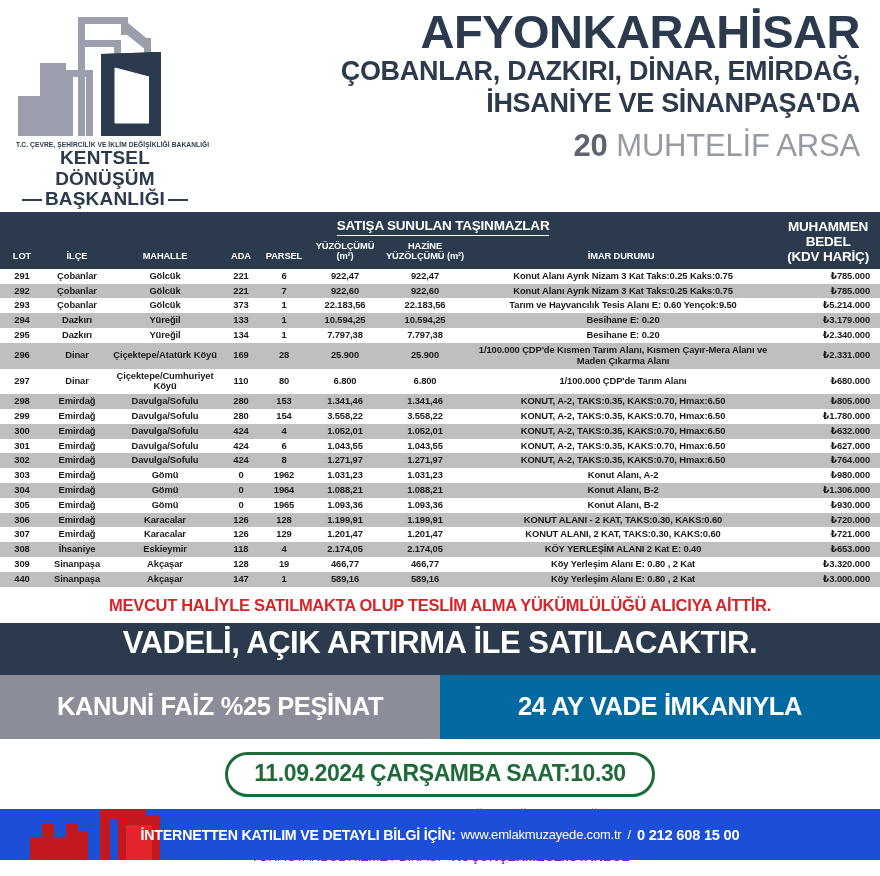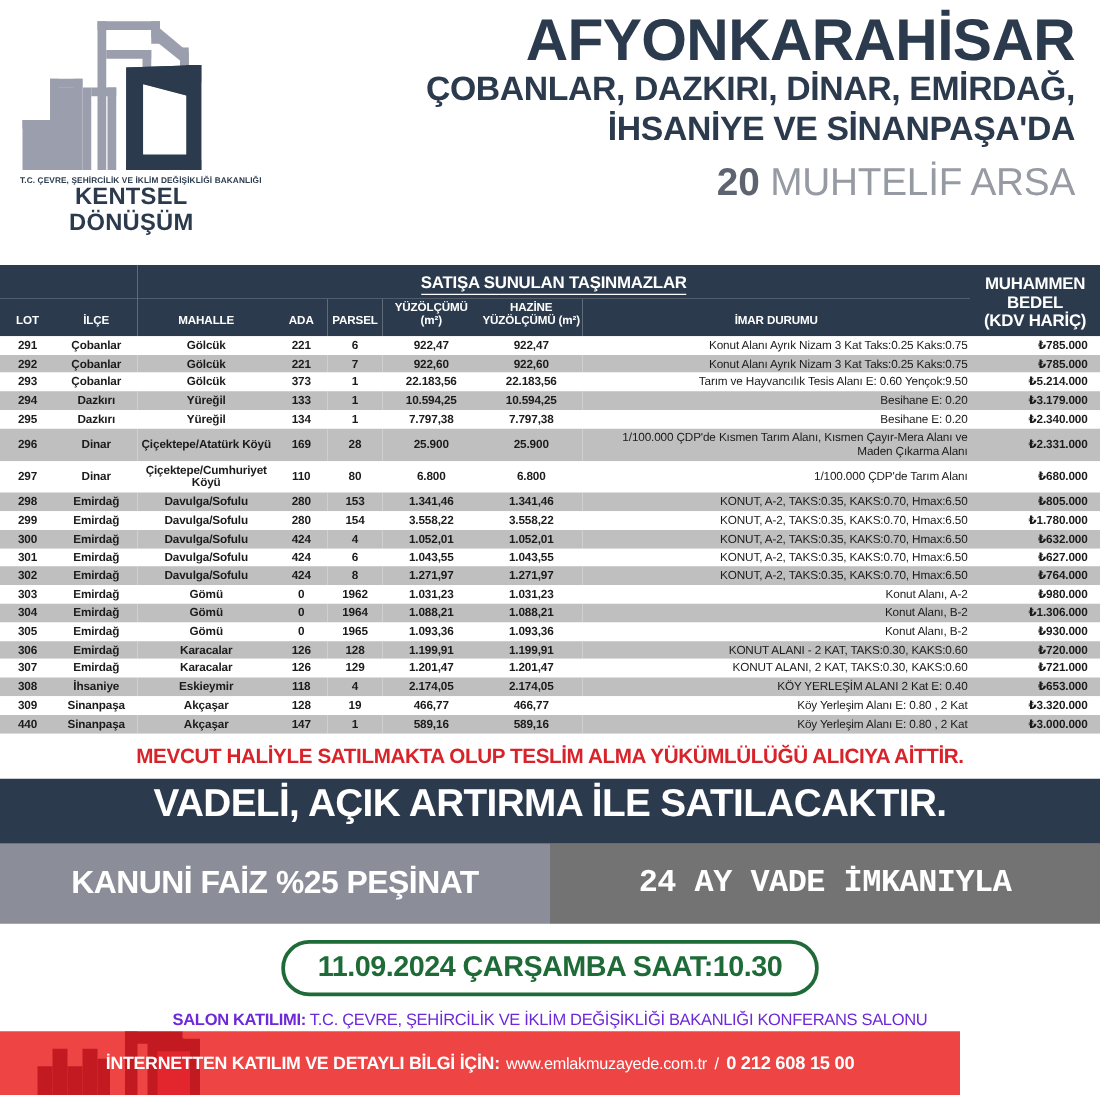--- a/index.html
+++ b/index.html
@@ -63,21 +63,21 @@
     letter-spacing:-.1px; line-height:1.12;
   }
   th.muh{ vertical-align:middle; padding-bottom:6px; }
 
   tbody td{
     font-size:9.4px; color:#1b1b1b; padding:2px 2px; text-align:center;
     letter-spacing:-.1px; line-height:1.15; font-weight:bold;
   }
   tbody tr.odd td{ background:#bfbfbf; }
   tbody tr.even td{ background:#ffffff; }
-  td.imar{ text-align:right; padding-left:6px; font-weight:normal; }
+  td.imar{ text-align:center; padding-left:6px; font-weight:bold; }
   td.bedel{ text-align:right; padding-right:10px; font-weight:bold; }
   td.lot{ font-weight:bold; }
 
   
   col.c-lot{width:44px}   col.c-ilce{width:66px}  col.c-mah{width:110px}
   col.c-ada{width:42px}   col.c-par{width:44px}   col.c-yuz{width:78px}
   col.c-haz{width:82px}   col.c-imar{width:310px} col.c-bed{width:104px}
 
   
   .notice{
@@ -89,41 +89,41 @@
     font-size:31px; font-weight:bold; letter-spacing:-.5px;
     padding:2px 0 14px; white-space:nowrap;
   }
   .split-row{ display:flex; height:64px; }
   .split-left{
     flex:0 0 440px; background:#8b8d99; color:#fff;
     display:flex; align-items:center; justify-content:center;
     font-size:25.5px; font-weight:bold; letter-spacing:-.4px; white-space:nowrap;
   }
   .split-right{
-    flex:1; background:#737373; color:#fff;
+    flex:1; background:#0369a1; color:#fff;
     display:flex; align-items:center; justify-content:center;
-    font-size:25.5px; font-weight:bold; letter-spacing:-.4px; white-space:nowrap;font-family:Liberation Mono, monospace;
+    font-size:25.5px; font-weight:bold; letter-spacing:-.4px; white-space:nowrap;
   }
 
   .date-zone{ text-align:center; padding:13px 0 9px; background:#fff; }
   .date-badge{
     display:inline-block; border:3px solid #1e6b38; border-radius:26px;
     color:#1e6b38; font-size:23px; font-weight:bold; letter-spacing:-.4px;
     padding:5px 26px 7px; white-space:nowrap;
   }
 
   .venue{ text-align:center; background:#fff; padding:0 0 8px; }
   .venue-line{ font-size:13.2px; color:#6d28d9; line-height:1.55; letter-spacing:-.25px; white-space:nowrap; }
   .venue-line .b{ font-weight:bold; }
   .venue-line .n{ font-weight:bold; }
 
   
   .footer{
-    position:absolute; left:0; bottom:0; width:768px; height:51px;
-    background:#ef4444; overflow:hidden;
+    position:absolute; left:0; bottom:16px; width:880px; height:51px;
+    background:#1d4ed8; overflow:hidden;
   }
   .footer svg{ position:absolute; left:0; top:0; }
   .footer-text{
     position:relative; z-index:2; height:51px;
     display:flex; align-items:center; justify-content:center;
     color:#fff; white-space:nowrap; letter-spacing:-.2px;
   }
   .ft-a{ font-size:14.2px; font-weight:bold; }
   .ft-b{ font-size:13px; font-weight:normal; margin-left:5px; }
   .ft-sep{ font-size:13px; margin:0 6px; }
@@ -158,20 +158,21 @@
         <path d="M98 28 h7 v96 h-7 z" fill="#9a9ead"></path>
         <path d="M85 42 l60 -2 v84 h-60 z" fill="#2b3a4d"></path>
         <path d="M85 42 l60 -2 l0 14 l-46 1 v69 h-14 z" fill="#2b3a4d"></path>
         <path d="M99 56 l34 9 v46 h-34 z" fill="#ffffff"></path>
         <path d="M99 56 l34 9 v46 h-34 z" fill="#ffffff" stroke="#ffffff" stroke-width="1"></path>
         <path d="M133 40 l12 0 v84 h-12 z" fill="#2b3a4d"></path>
         <path d="M85 116 h60 v8 h-60 z" fill="#2b3a4d"></path>
       </svg>
       <div class="logo-ministry">T.C. ÇEVRE, ŞEHİRCİLİK VE İKLİM DEĞİŞİKLİĞİ BAKANLIĞI</div>
       <div class="logo-main">KENTSEL DÖNÜŞÜM</div>
+      <div class="logo-sub">BAŞKANLIĞI</div>
     </div>
 
     <div class="head-text">
       <div class="h-city">AFYONKARAHİSAR</div>
       <div class="h-districts">ÇOBANLAR, DAZKIRI, DİNAR, EMİRDAĞ,</div>
       <div class="h-districts">İHSANİYE VE SİNANPAŞA'DA</div>
       <div class="h-count">
         <span class="num">20</span><span class="lbl"> MUHTELİF ARSA</span>
       </div>
     </div>

